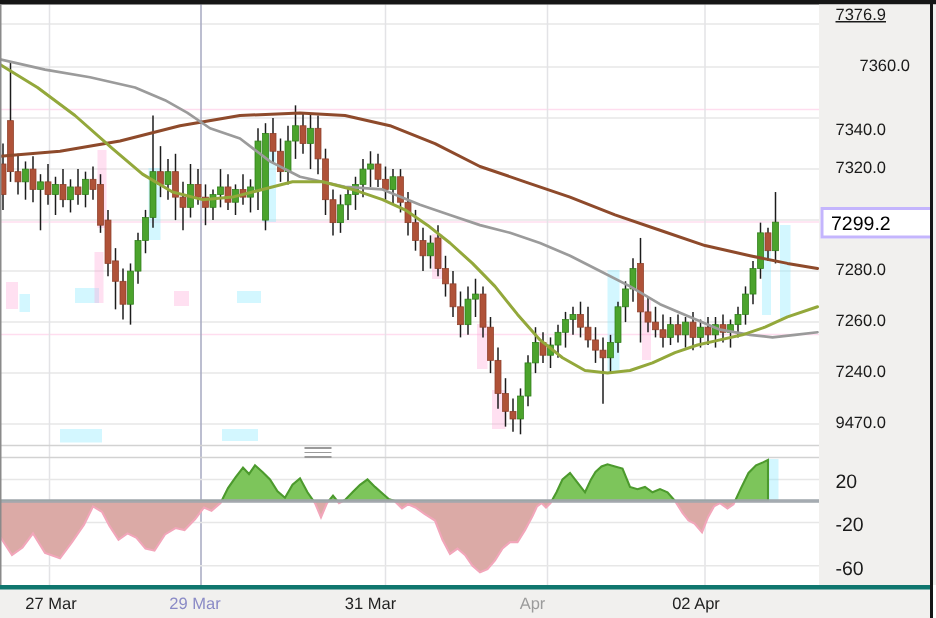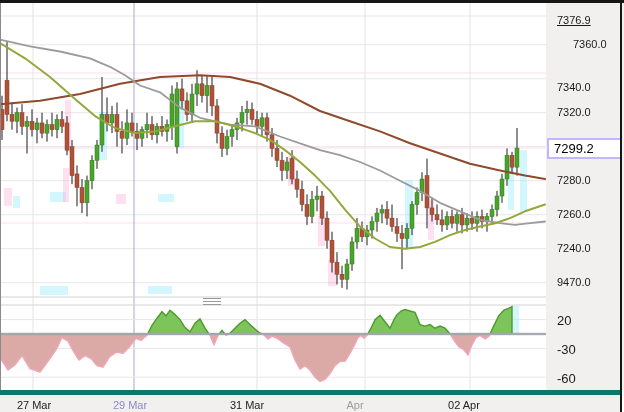--- a/index.html
+++ b/index.html
@@ -3,21 +3,21 @@
 <meta charset="utf-8">
 <style>
   html,body{margin:0;padding:0;background:#fff;}
   #app{position:relative;width:624px;height:412px;background:#ffffff;overflow:hidden;
        font-family:"Liberation Sans",sans-serif;}
   .top-border{position:absolute;left:0;top:0;width:624px;height:3px;background:#161616;}
   .left-border{position:absolute;left:0;top:3px;width:1px;height:387px;background:#8a8a8a;}
   .right-axis{position:absolute;left:546px;top:3px;width:78px;height:387px;background:#f1f0ee;}
   .right-border{position:absolute;left:620px;top:0;width:2px;height:412px;background:#161616;}
   .bottom-axis{position:absolute;left:0;top:390px;width:620px;height:22px;background:#f1f0ee;
-               border-top:5px solid #0f766e;box-sizing:border-box;}
+               border-top:3px solid #0f766e;box-sizing:border-box;}
   #chart-svg{position:absolute;left:0;top:0;}
   .price-label{position:absolute;left:557px;font-size:11px;color:#1a1a1a;white-space:nowrap;}
   .osc-label{position:absolute;left:557px;font-size:13px;color:#1a1a1a;white-space:nowrap;}
   .date-label{position:absolute;top:4px;font-size:11px;transform:translateX(-50%);white-space:nowrap;}
   #price-box{position:absolute;left:547px;width:66px;height:17px;border:2px solid #c4b5fd;
              background:#fff;font-size:13px;line-height:17px;padding-left:5px;color:#000;}
   #splitter-grip{position:absolute;left:203px;top:298px;width:18px;height:8px;cursor:row-resize;
      background:repeating-linear-gradient(to bottom,#9a9a9a 0 1px,transparent 1px 3px);}
 </style>
 </head>
@@ -300,24 +300,24 @@
       <div class="date-label" style="left: 34px; color: rgb(34, 34, 34);">27 Mar</div>
       <div class="date-label" style="left: 130px; color: rgb(138, 138, 198);">29 Mar</div>
       <div class="date-label" style="left: 247px; color: rgb(34, 34, 34);">31 Mar</div>
       <div class="date-label" style="left: 355px; color: rgb(155, 155, 155);">Apr</div>
       <div class="date-label" style="left: 464px; color: rgb(34, 34, 34);">02 Apr</div>
     </div>
 
   <div id="splitter-grip"></div>
 
   <div class="right-border"></div>
-<div class="price-label" style="top: 14px; text-decoration: underline;">7376.9</div>
+<div class="price-label" style="top: 4px; text-decoration: underline;">7376.9</div>
     <div class="price-label" style="top: 38.23px; margin-left: 16px;">7360.0</div>
     <div class="price-label" style="top: 81px;">7340.0</div>
     <div class="price-label" style="top: 106.23px;">7320.0</div>
     <div class="price-label" style="top: 174.23px;">7280.0</div>
     <div class="price-label" style="top: 208.23px;">7260.0</div>
     <div class="price-label" style="top: 242.23px;">7240.0</div>
     <div class="price-label" style="top: 276.23px;">9470.0</div>
     <div class="osc-label" style="top: 313.1px;">20</div>
-    <div class="osc-label" style="top: 341.9px;">-30</div>
+    <div class="osc-label" style="top: 341.9px;">-20</div>
     <div class="osc-label" style="top: 370.7px;">-60</div>
   </div>
 
 </body></html>

